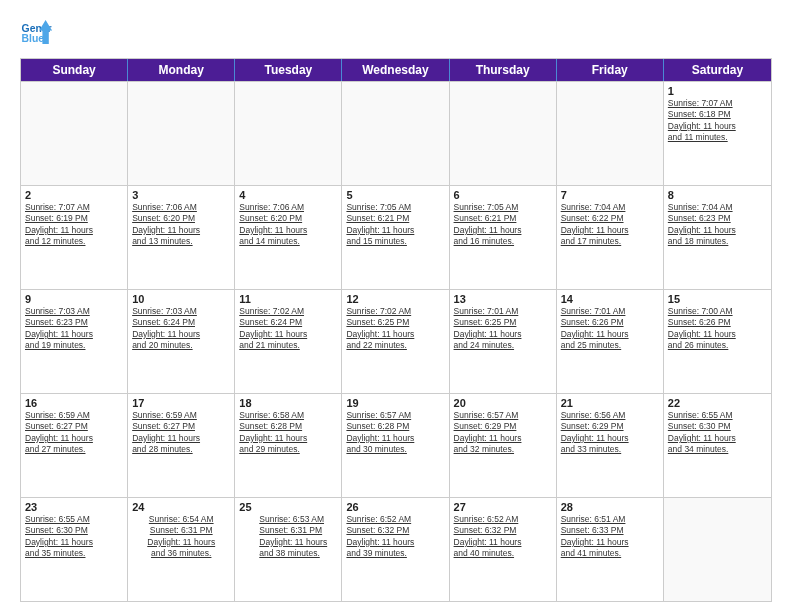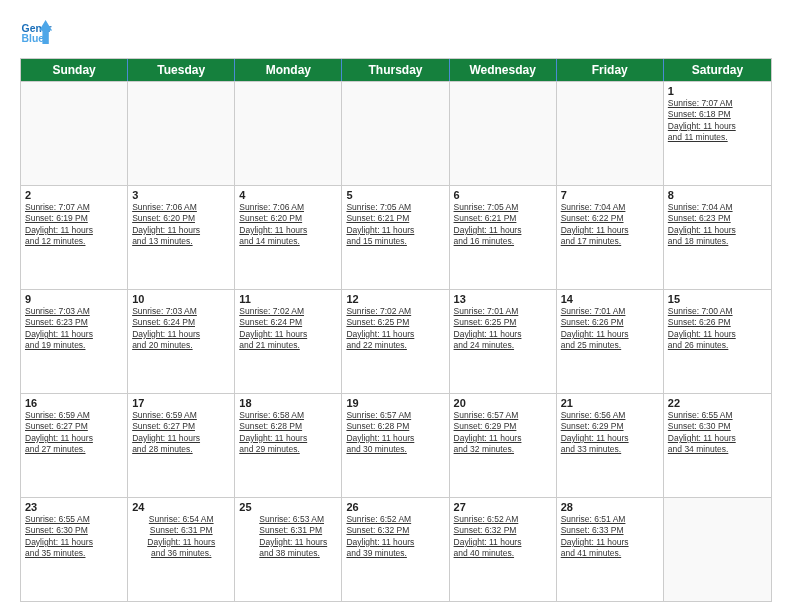--- a/index.html
+++ b/index.html
@@ -47,21 +47,21 @@
     }
     .calendar {
       flex: 1;
       display: flex;
       flex-direction: column;
       border: 1px solid #ccc;
     }
     .day-headers {
       display: grid;
       grid-template-columns: repeat(7, 1fr);
-      background: #15803d;
+      background: #4c1d95;
     }
     .day-header {
       color: #fff;
       font-size: 12px;
       font-weight: bold;
       text-align: center;
       padding: 4px 2px;
       border-right: 1px solid #4a8ad4;
     }
     .day-header:last-child { border-right: none; }
@@ -115,24 +115,24 @@
     </div>
     <div class="title-block">
       <h1></h1>
       <h2></h2>
     </div>
   </div>
 
   <div class="calendar">
     <div class="day-headers">
     <div class="day-header">Sunday</div>
+        <div class="day-header">Monday</div>
         <div class="day-header">Tuesday</div>
-        <div class="day-header">Monday</div>
+        <div class="day-header">Wednesday</div>
         <div class="day-header">Thursday</div>
-        <div class="day-header">Wednesday</div>
         <div class="day-header">Friday</div>
         <div class="day-header">Saturday</div>
       </div>
     <div class="weeks">
     <div class="week">
           <div class="cell empty"></div>
           <div class="cell empty"></div>
           <div class="cell empty"></div>
           <div class="cell empty"></div>
           <div class="cell empty"></div>

